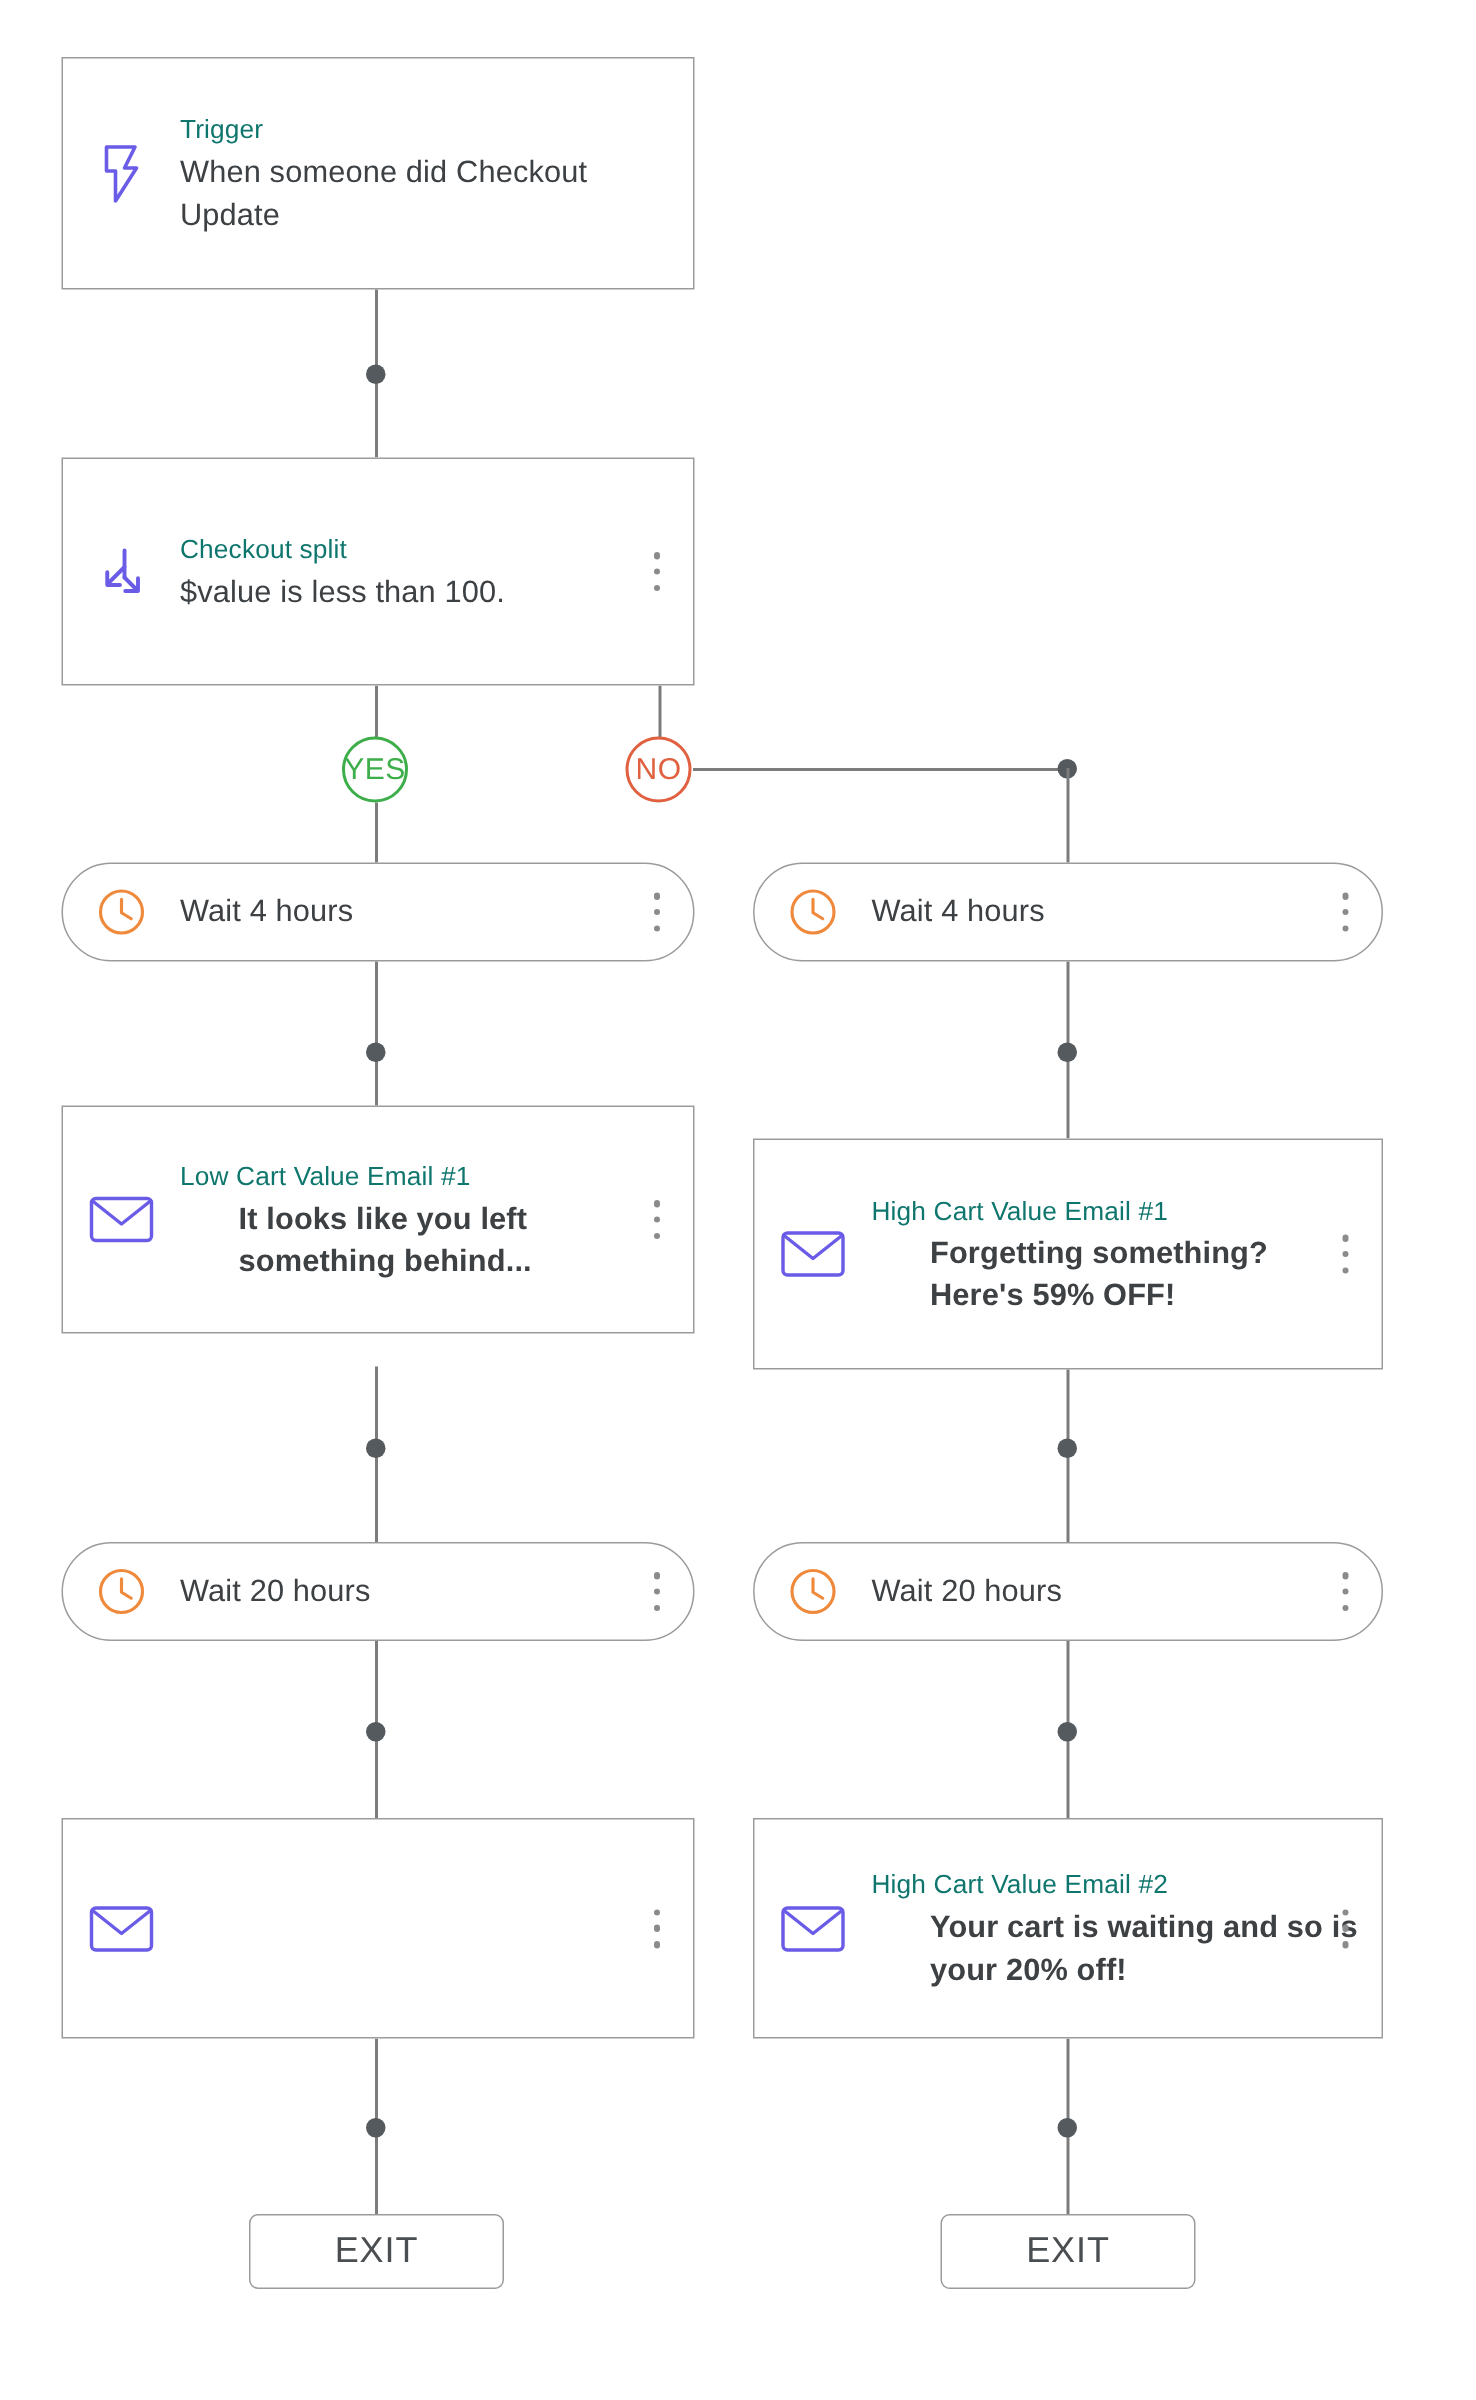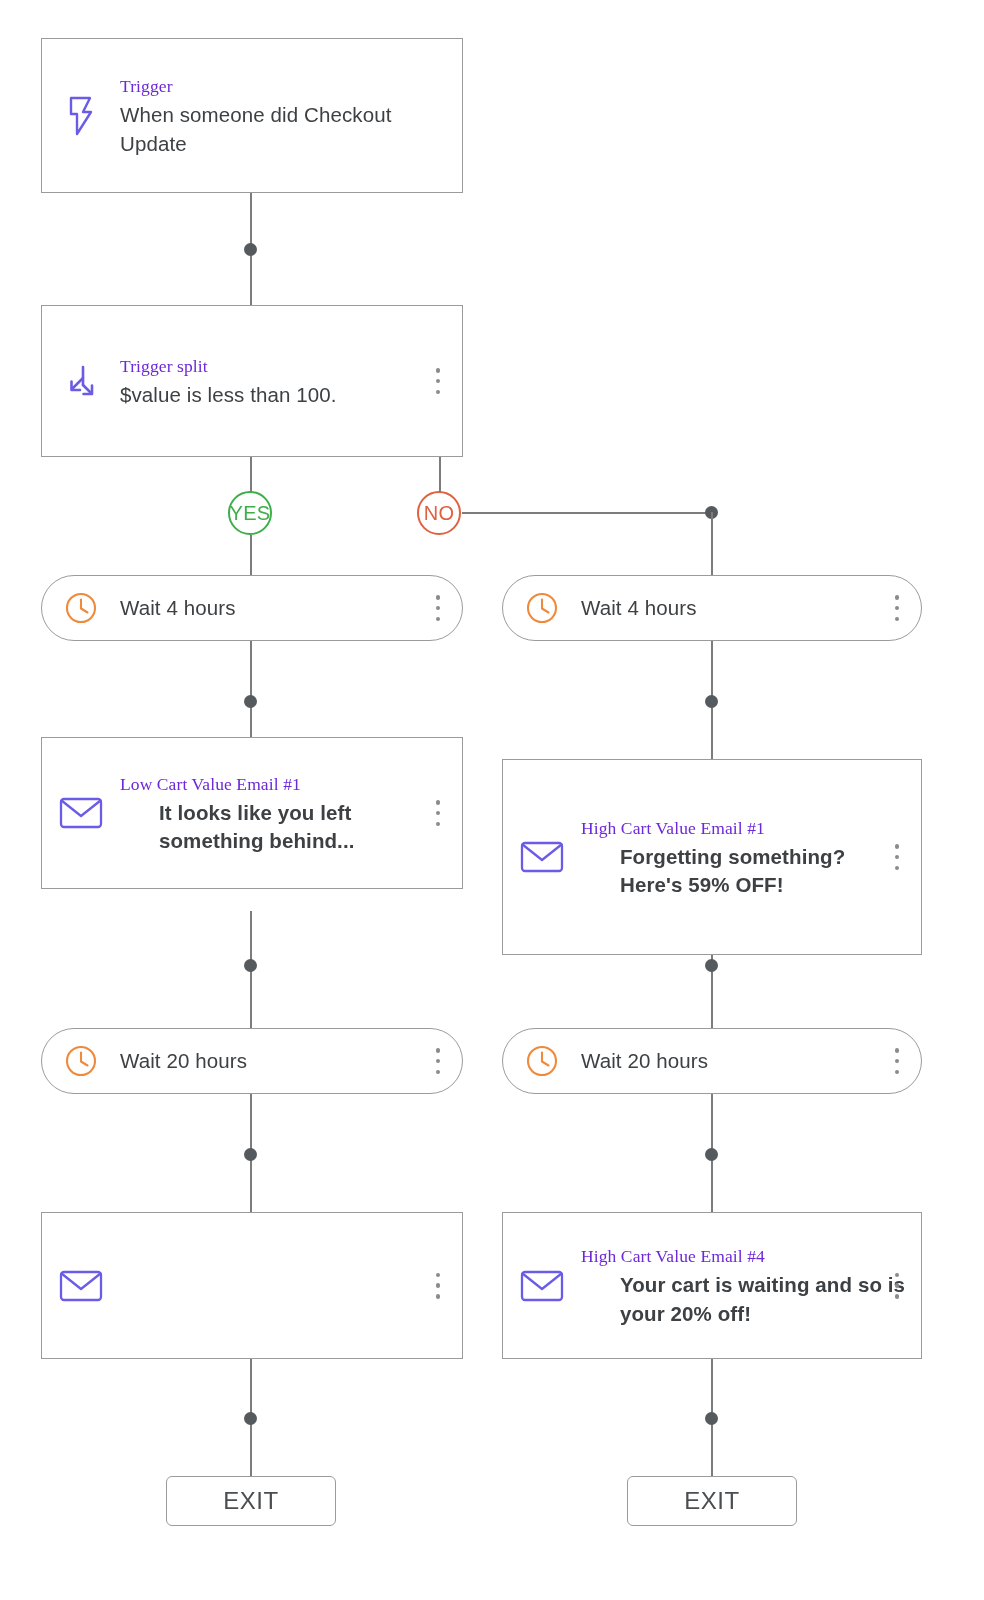--- a/index.html
+++ b/index.html
@@ -53,24 +53,23 @@
     display: flex;
     align-items: center;
     justify-content: center;
   }
   .card .text-slot {
     flex: 1 1 auto;
     padding-right: 14px;
   }
   .node-kicker {
     font-size: 17.5px;
-    color: #6d28d9;
+    color: #0f766e;
     line-height: 1.55;
     letter-spacing: .1px;
-    font-family: Liberation Serif, serif;
   }
   .node-title {
     font-size: 20.5px;
     color: #3d4144;
     line-height: 1.38;
     letter-spacing: .1px;
     margin-top: 1px;
   }
   .node-title.strong { font-weight: 700; margin-left: 39px; }
 
@@ -214,21 +213,21 @@
     <div class="icon-slot">
       <svg width="40" height="40" viewBox="0 0 40 40" fill="none" stroke="#6b5ce7" stroke-width="2.6" stroke-linecap="round" stroke-linejoin="round">
         <path d="M22 6v18"></path>
         <path d="M22 24l8 8"></path>
         <path d="M22 17l-11 11"></path>
         <path d="M31 24.5V33h-8.5"></path>
         <path d="M10.5 20.5V29H19"></path>
       </svg>
     </div>
     <div class="text-slot">
-      <div class="node-kicker">Trigger split</div>
+      <div class="node-kicker">Checkout split</div>
       <div class="node-title">$value is less than 100.</div>
     </div>
     <div class="kebab">
         <i></i>
         <i></i>
         <i></i>
       </div>
   </div>
 
   <div class="badge yes" style="left:228px; top:491px;">
@@ -312,21 +311,21 @@
       </svg>
     </div>
     <div class="pill-label">Wait 4 hours</div>
     <div class="kebab">
         <i></i>
         <i></i>
         <i></i>
       </div>
   </div>
 
-  <div class="card" style="left:502px; top:759px; width:420px; height:196px;">
+  <div class="card" style="left:502px; top:759px; width:420px; height:154px;">
     <div class="icon-slot">
       <svg width="44" height="34" viewBox="0 0 44 34" fill="none" stroke="#6b5ce7" stroke-width="2.3" stroke-linejoin="round">
         <rect x="2" y="3" width="40" height="28" rx="3"></rect>
         <path d="M2.5 4.5L22 20 41.5 4.5" stroke-linecap="round"></path>
       </svg>
     </div>
     <div class="text-slot">
       <div class="node-kicker">High Cart Value Email #1</div>
       <div class="node-title strong">Forgetting something? Here's 59% OFF!</div>
     </div>
@@ -353,21 +352,21 @@
   </div>
 
   <div class="card" style="left:502px; top:1212px; width:420px; height:147px;">
     <div class="icon-slot">
       <svg width="44" height="34" viewBox="0 0 44 34" fill="none" stroke="#6b5ce7" stroke-width="2.3" stroke-linejoin="round">
         <rect x="2" y="3" width="40" height="28" rx="3"></rect>
         <path d="M2.5 4.5L22 20 41.5 4.5" stroke-linecap="round"></path>
       </svg>
     </div>
     <div class="text-slot">
-      <div class="node-kicker">High Cart Value Email #4</div>
+      <div class="node-kicker">High Cart Value Email #2</div>
       <div class="node-title strong">Your cart is waiting and so is your 20% off!</div>
     </div>
     <div class="kebab">
         <i></i>
         <i></i>
         <i></i>
       </div>
   </div>
 
   <div class="exit-box" style="left:627px; top:1476px;">

